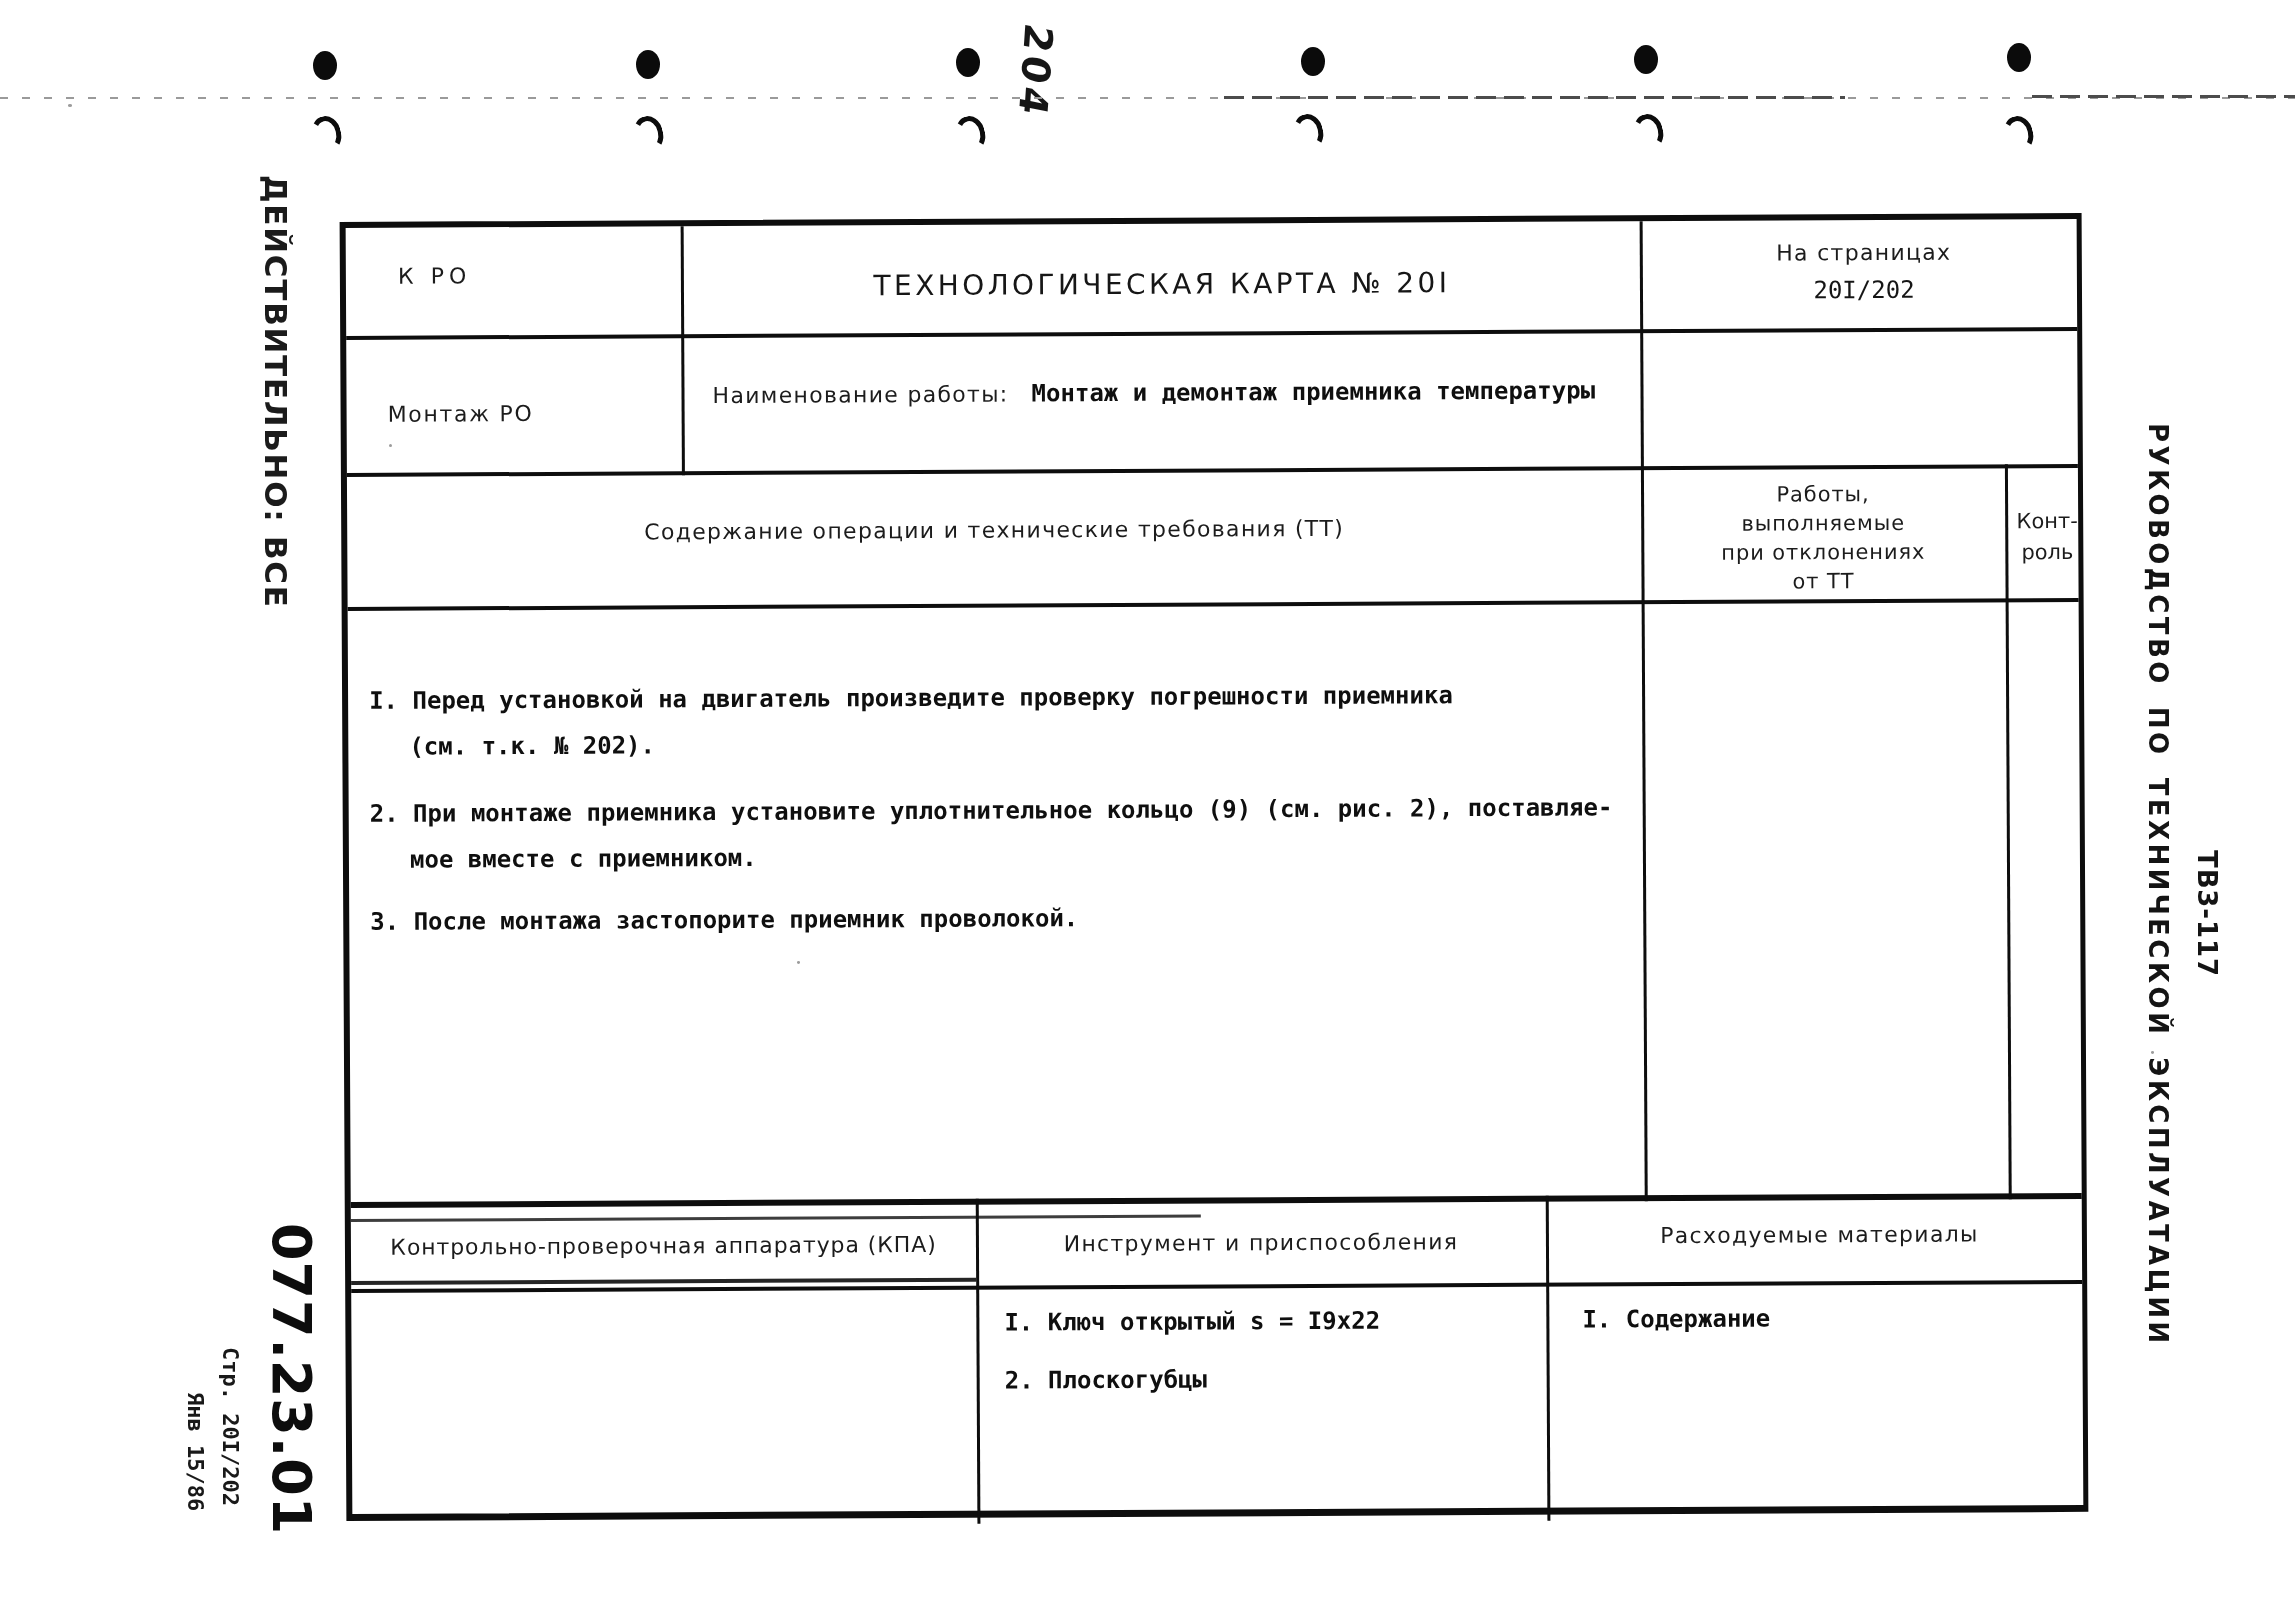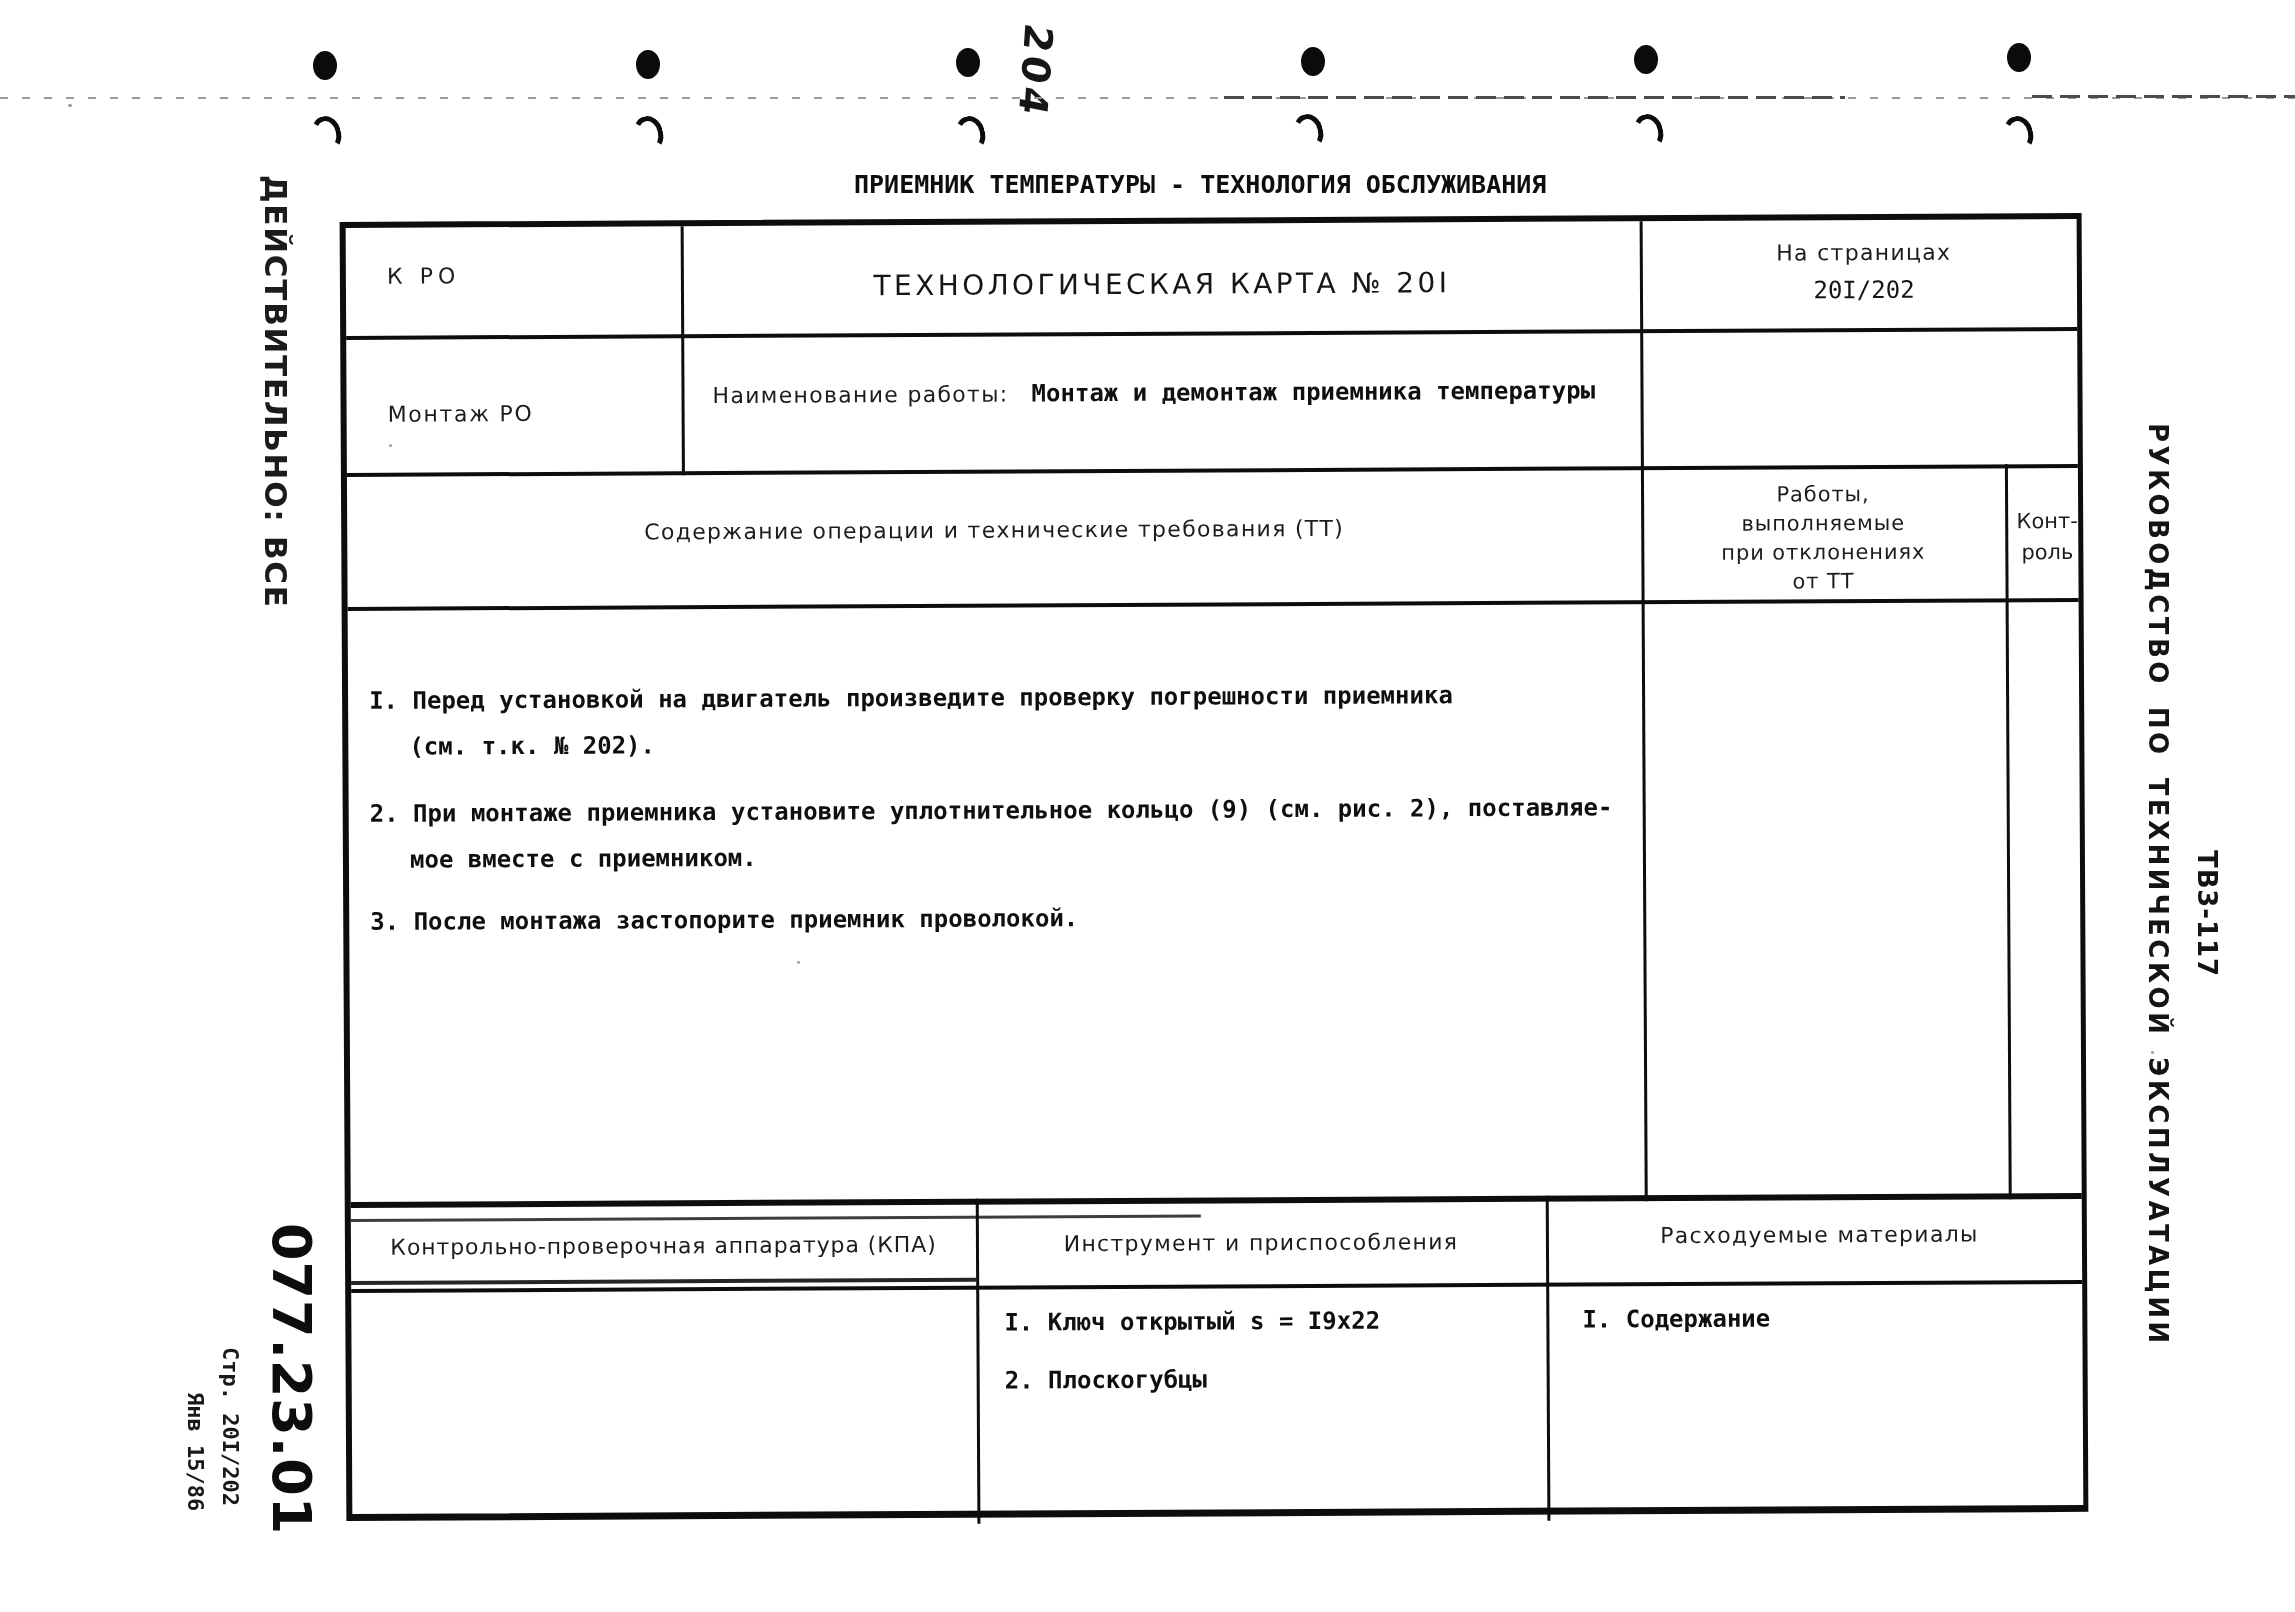--- a/index.html
+++ b/index.html
@@ -70,39 +70,38 @@
   <div class="speck" style="left:2151px;top:1051px;width:3.4px;height:2.6px;"></div>
 
   <div class="vtext v-validity" style="left:294px;top:175px;">ДЕЙСТВИТЕЛЬНО: ВСЕ</div>
   <div class="vtext v-doccode" style="left:323px;top:1223px;">077.23.01</div>
   <div class="vtext v-small" style="left:243px;top:1347px;">Стр. 20I/202</div>
   <div class="vtext v-small" style="left:208px;top:1392px;">Янв 15/86</div>
 
   <div class="vtext v-engine" style="left:2222px;top:850px;">ТВ3-117</div>
   <div class="vtext v-manual" style="left:2173px;top:423px;">РУКОВОДСТВО ПО ТЕХНИЧЕСКОЙ ЭКСПЛУАТАЦИИ</div>
 
-  <div class="page-title">ПРИЕМНИК ТЕМПЕРАТУРЫ - ТЕХНОЛОГИЯ ОБСЛУЖИВАНИЯ</div>
 
   <div id="card">
 
     <div class="hline" style="top:108px;height:4.3px;"></div>
     <div class="hline" style="top:245px;height:4.3px;"></div>
     <div class="hline" style="top:379px;height:4.3px;"></div>
     <div class="hline" style="top:974px;height:6px;"></div>
     <div class="hline" style="top:991px;height:2.6px;width:850px;opacity:.8;"></div>
     <div class="hline" style="top:1061px;height:4.3px;"></div>
     <div class="hline" style="top:1053px;height:4.3px;width:625px;opacity:.9;"></div>
 
     <div class="vline" style="left:335px;top:0;height:249px;"></div>
     <div class="vline" style="left:1294px;top:0;height:980px;"></div>
     <div class="vline" style="left:1658px;top:245px;height:735px;"></div>
     <div class="vline" style="left:625px;top:974px;height:325px;"></div>
     <div class="vline" style="left:1195px;top:974px;height:325px;"></div>
 
-    <div class="abs f-label" style="left:41px;top:36px;letter-spacing:5.1px;">К РО</div>
+    <div class="abs f-label" style="left:52px;top:36px;letter-spacing:5.1px;">К РО</div>
     <div class="abs center" style="left:338px;top:44px;width:956px;font-size:28px;letter-spacing:3.4px;color:#161616;">ТЕХНОЛОГИЧЕСКАЯ КАРТА № 20I</div>
     <div class="abs center f-label" style="left:1297px;top:20.4px;width:442px;">На страницах</div>
     <div class="abs center" style="left:1297px;top:56px;width:442px;font-family:'DejaVu Sans Mono',monospace;font-size:24px;color:#151515;">20I/202</div>
 
     <div class="abs f-label" style="left:41px;top:174px;letter-spacing:1.7px;">Монтаж РО</div>
     <div class="abs" style="left:366px;top:155px;white-space:nowrap;">
       <span class="f-label">Наименование работы:</span>
       <span class="f-typed" style="margin-left:18.7px;">Монтаж и демонтаж приемника температуры</span>
     </div>
 

